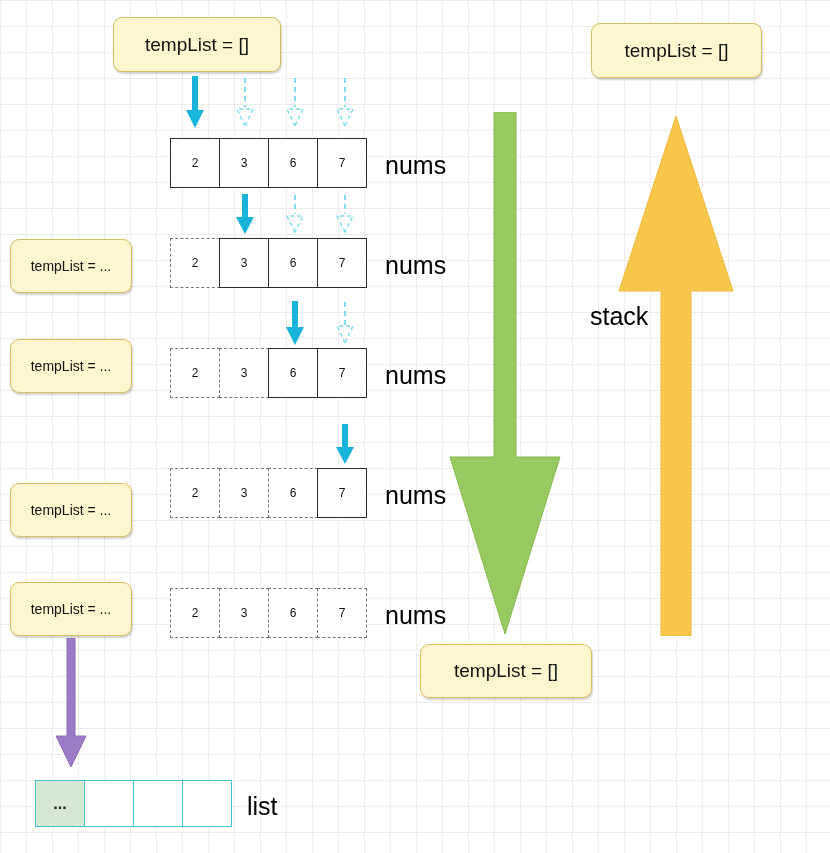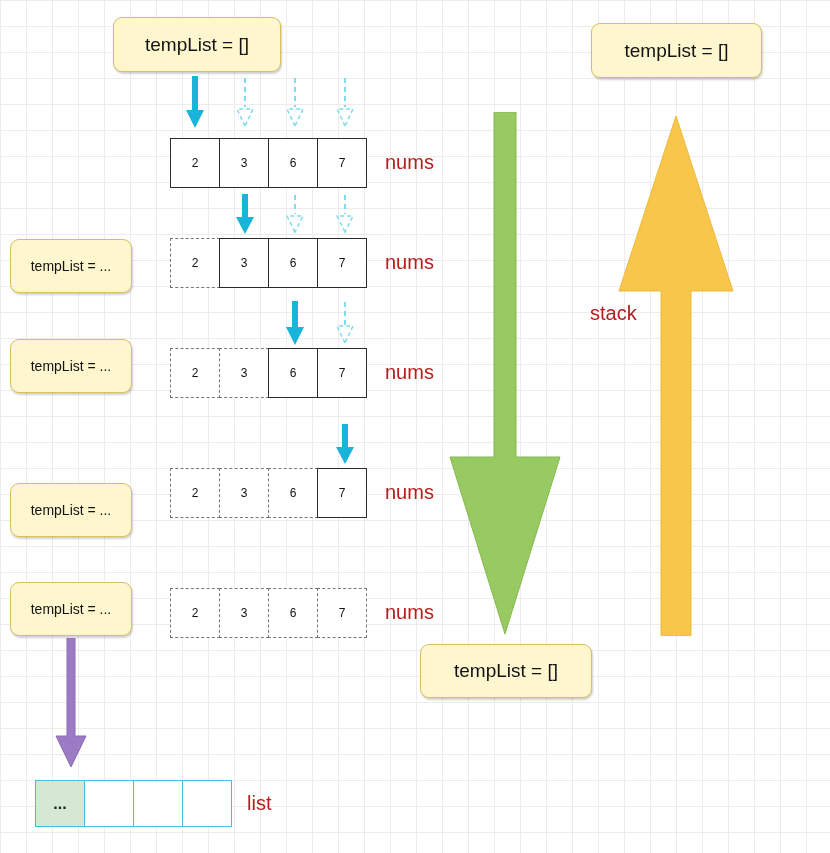--- a/index.html
+++ b/index.html
@@ -29,21 +29,21 @@
   .row{position:absolute;display:flex;}
   .cell{
     width:50px;height:50px;box-sizing:border-box;
     background:#fff;border:1px solid #2b2b2b;
     display:flex;align-items:center;justify-content:center;
     font-size:12px;color:#111;
   }
   .cell + .cell{margin-left:-1px;}
   .cell.dashed{border:1px dashed #767676;}
   .olabel{
-    position:absolute;color:#b91c1c;font-size:20px;
+    position:absolute;color:#000000;font-size:25px;
   }
   .arrow{position:absolute;line-height:0;}
   .listrow{position:absolute;display:flex;}
   .lcell{
     width:50px;height:47px;box-sizing:border-box;
     background:#fff;border:1px solid #43c3da;
     display:flex;align-items:center;justify-content:center;
     font-size:16px;font-weight:bold;color:#222;
   }
   .lcell + .lcell{margin-left:-1px;}

